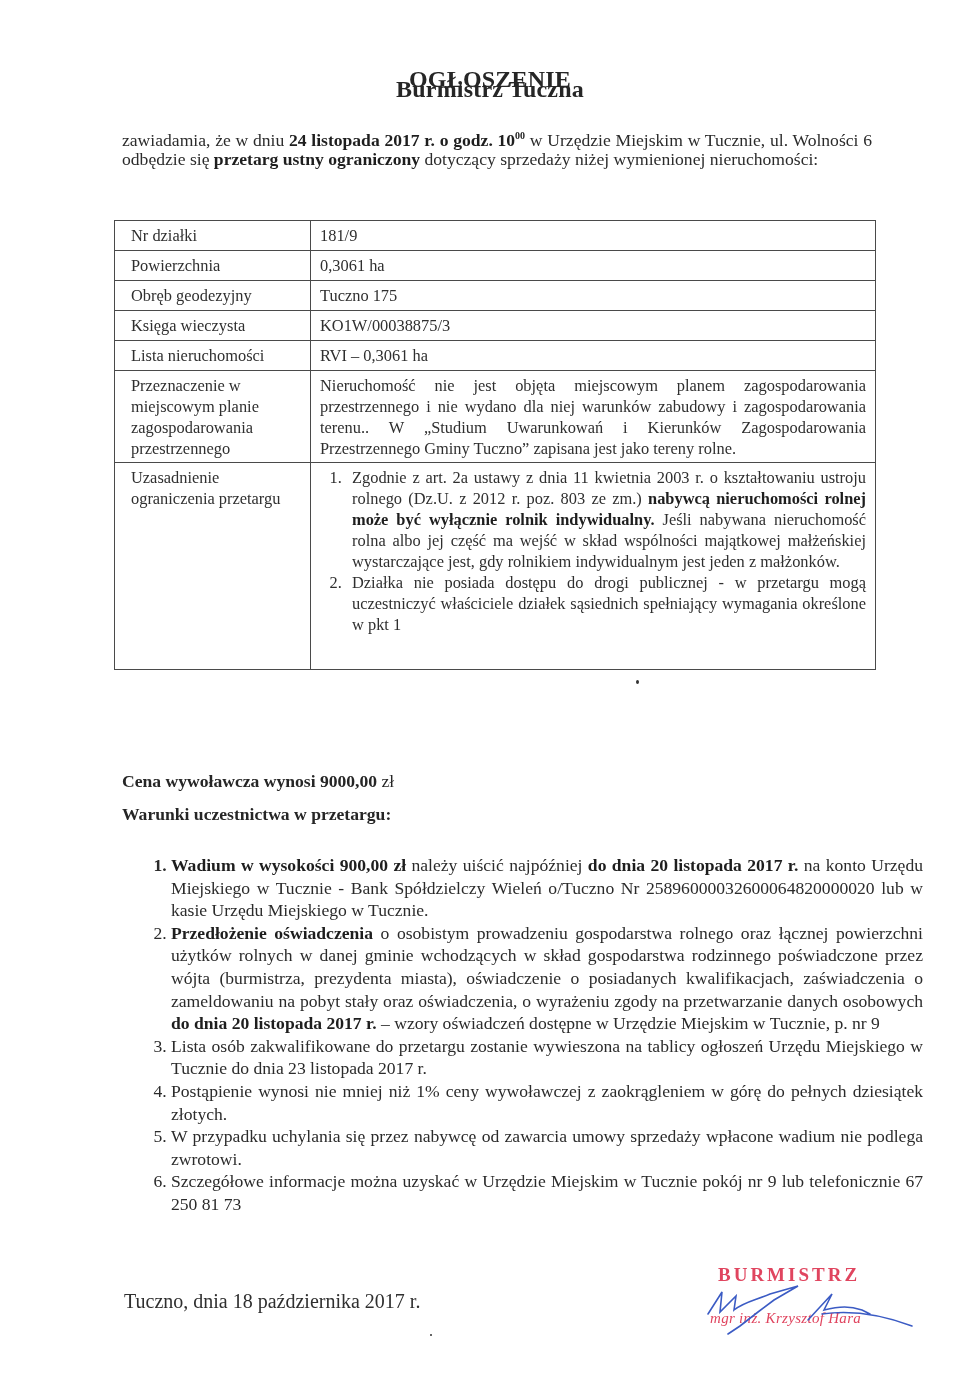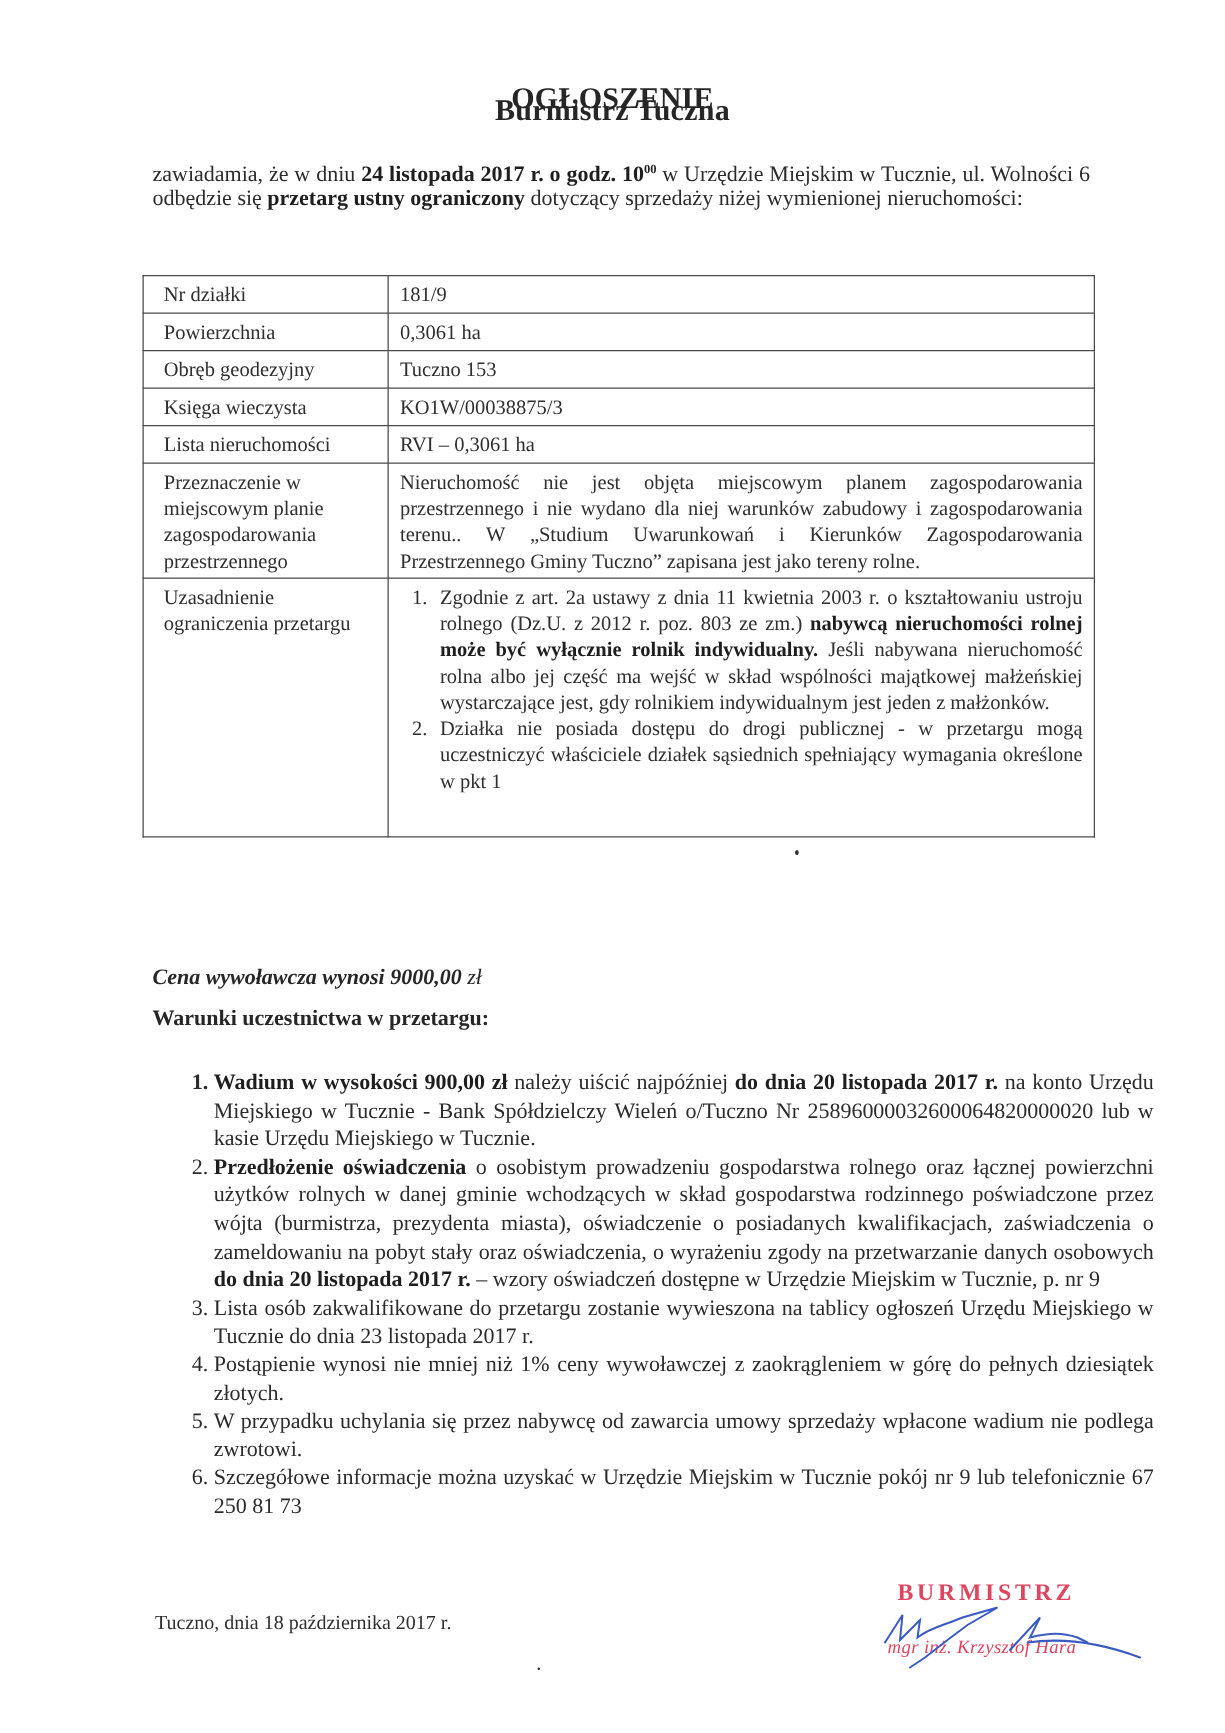--- a/index.html
+++ b/index.html
@@ -26,30 +26,30 @@
   }
   table.props td { border: 1.3px solid #4a4a4a; vertical-align: top; padding: 4px 9px 3px 9px; }
   table.props td.k { width: 170px; padding-left: 16px; }
   table.props td.v { text-align: justify; }
   .r1 td { height: 22px; }
   ol.inner { margin: 0; padding-left: 26px; }
   ol.inner li { padding-left: 6px; text-align: justify; }
   .r-just td { height: 199px; }
   .r-obc td { height: 38px; }
 
-  .price { position: absolute; left: 122px; top: 771px; font-size: 17.6px; font-weight: bold; color: #262626; font-style: italic; }
+  .price { position: absolute; left: 122px; top: 771px; font-size: 17.6px; font-weight: bold; color: #262626; }
   .price span.norm { font-weight: normal; }
   .cond-title { position: absolute; left: 122px; top: 804px; font-size: 17.6px; font-weight: bold; color: #262626; }
   ol.conds {
     position: absolute; left: 122px; top: 838px; width: 752px; margin: 16px; padding-left: 33px;
     font-size: 17.6px; line-height: 22.6px; color: #2b2b2b;
   }
   ol.conds li { text-align: justify; padding-left: 0; }
   ol.conds li.bnum::marker { font-weight: bold; }
-  .date { position: absolute; left: 124px; top: 1290px; font-size: 16px; color: #2f2f2f; }
+  .date { position: absolute; left: 124px; top: 1290px; font-size: 20px; color: #2f2f2f; }
   .stamp {
     position: absolute; left: 718px; top: 1264px; font-size: 19px; font-weight: bold;
     letter-spacing: 3px; color: #e0455f;
   }
   .stamp-name {
     position: absolute; left: 710px; top: 1310px; font-size: 15px; font-style: italic;
     color: #e0455f; letter-spacing: 0.3px;
   }
   svg.sig { position: absolute; left: 700px; top: 1280px; }
   .speck { position: absolute; width: 3px; height: 4px; background: #333; border-radius: 50%; }
@@ -67,21 +67,21 @@
       <tr class="r1">
     <td class="k">Nr działki</td>
     <td class="v">181/9</td>
   </tr>
   <tr class="r1">
     <td class="k">Powierzchnia</td>
     <td class="v">0,3061 ha</td>
   </tr>
   <tr class="r1">
     <td class="k">Obręb geodezyjny</td>
-    <td class="v">Tuczno 153</td>
+    <td class="v">Tuczno 175</td>
   </tr>
   <tr class="r1">
     <td class="k">Księga wieczysta</td>
     <td class="v">KO1W/00038875/3</td>
   </tr>
   <tr class="r1">
     <td class="k">Lista nieruchomości</td>
     <td class="v">RVI – 0,3061 ha</td>
   </tr>
   <tr>

